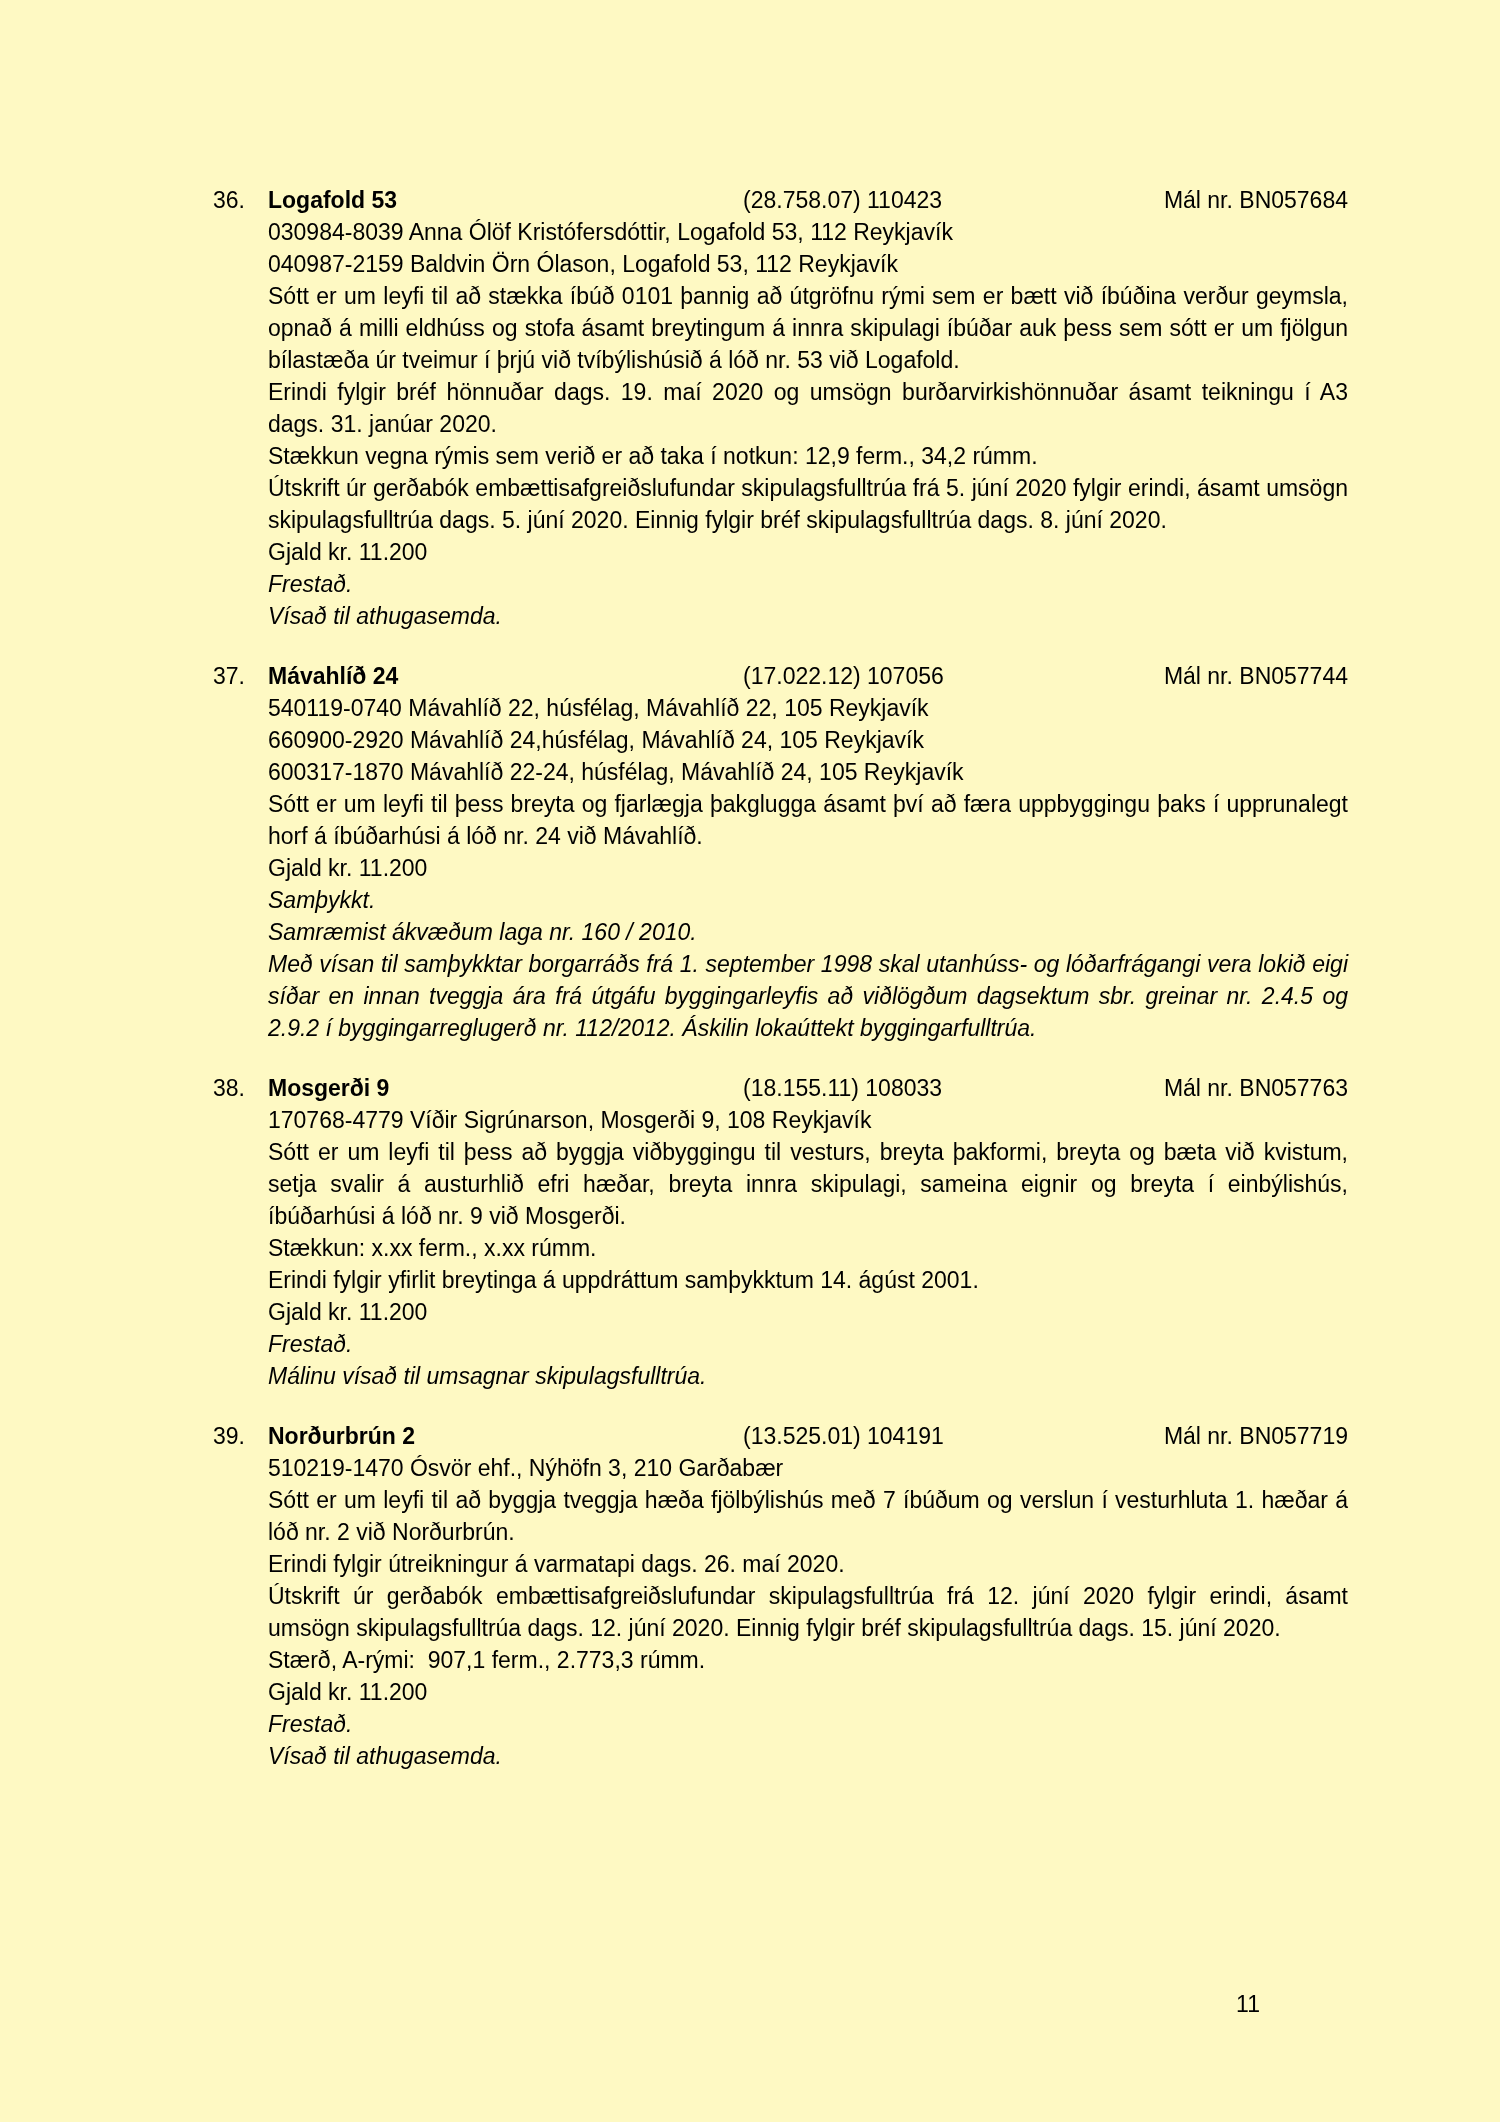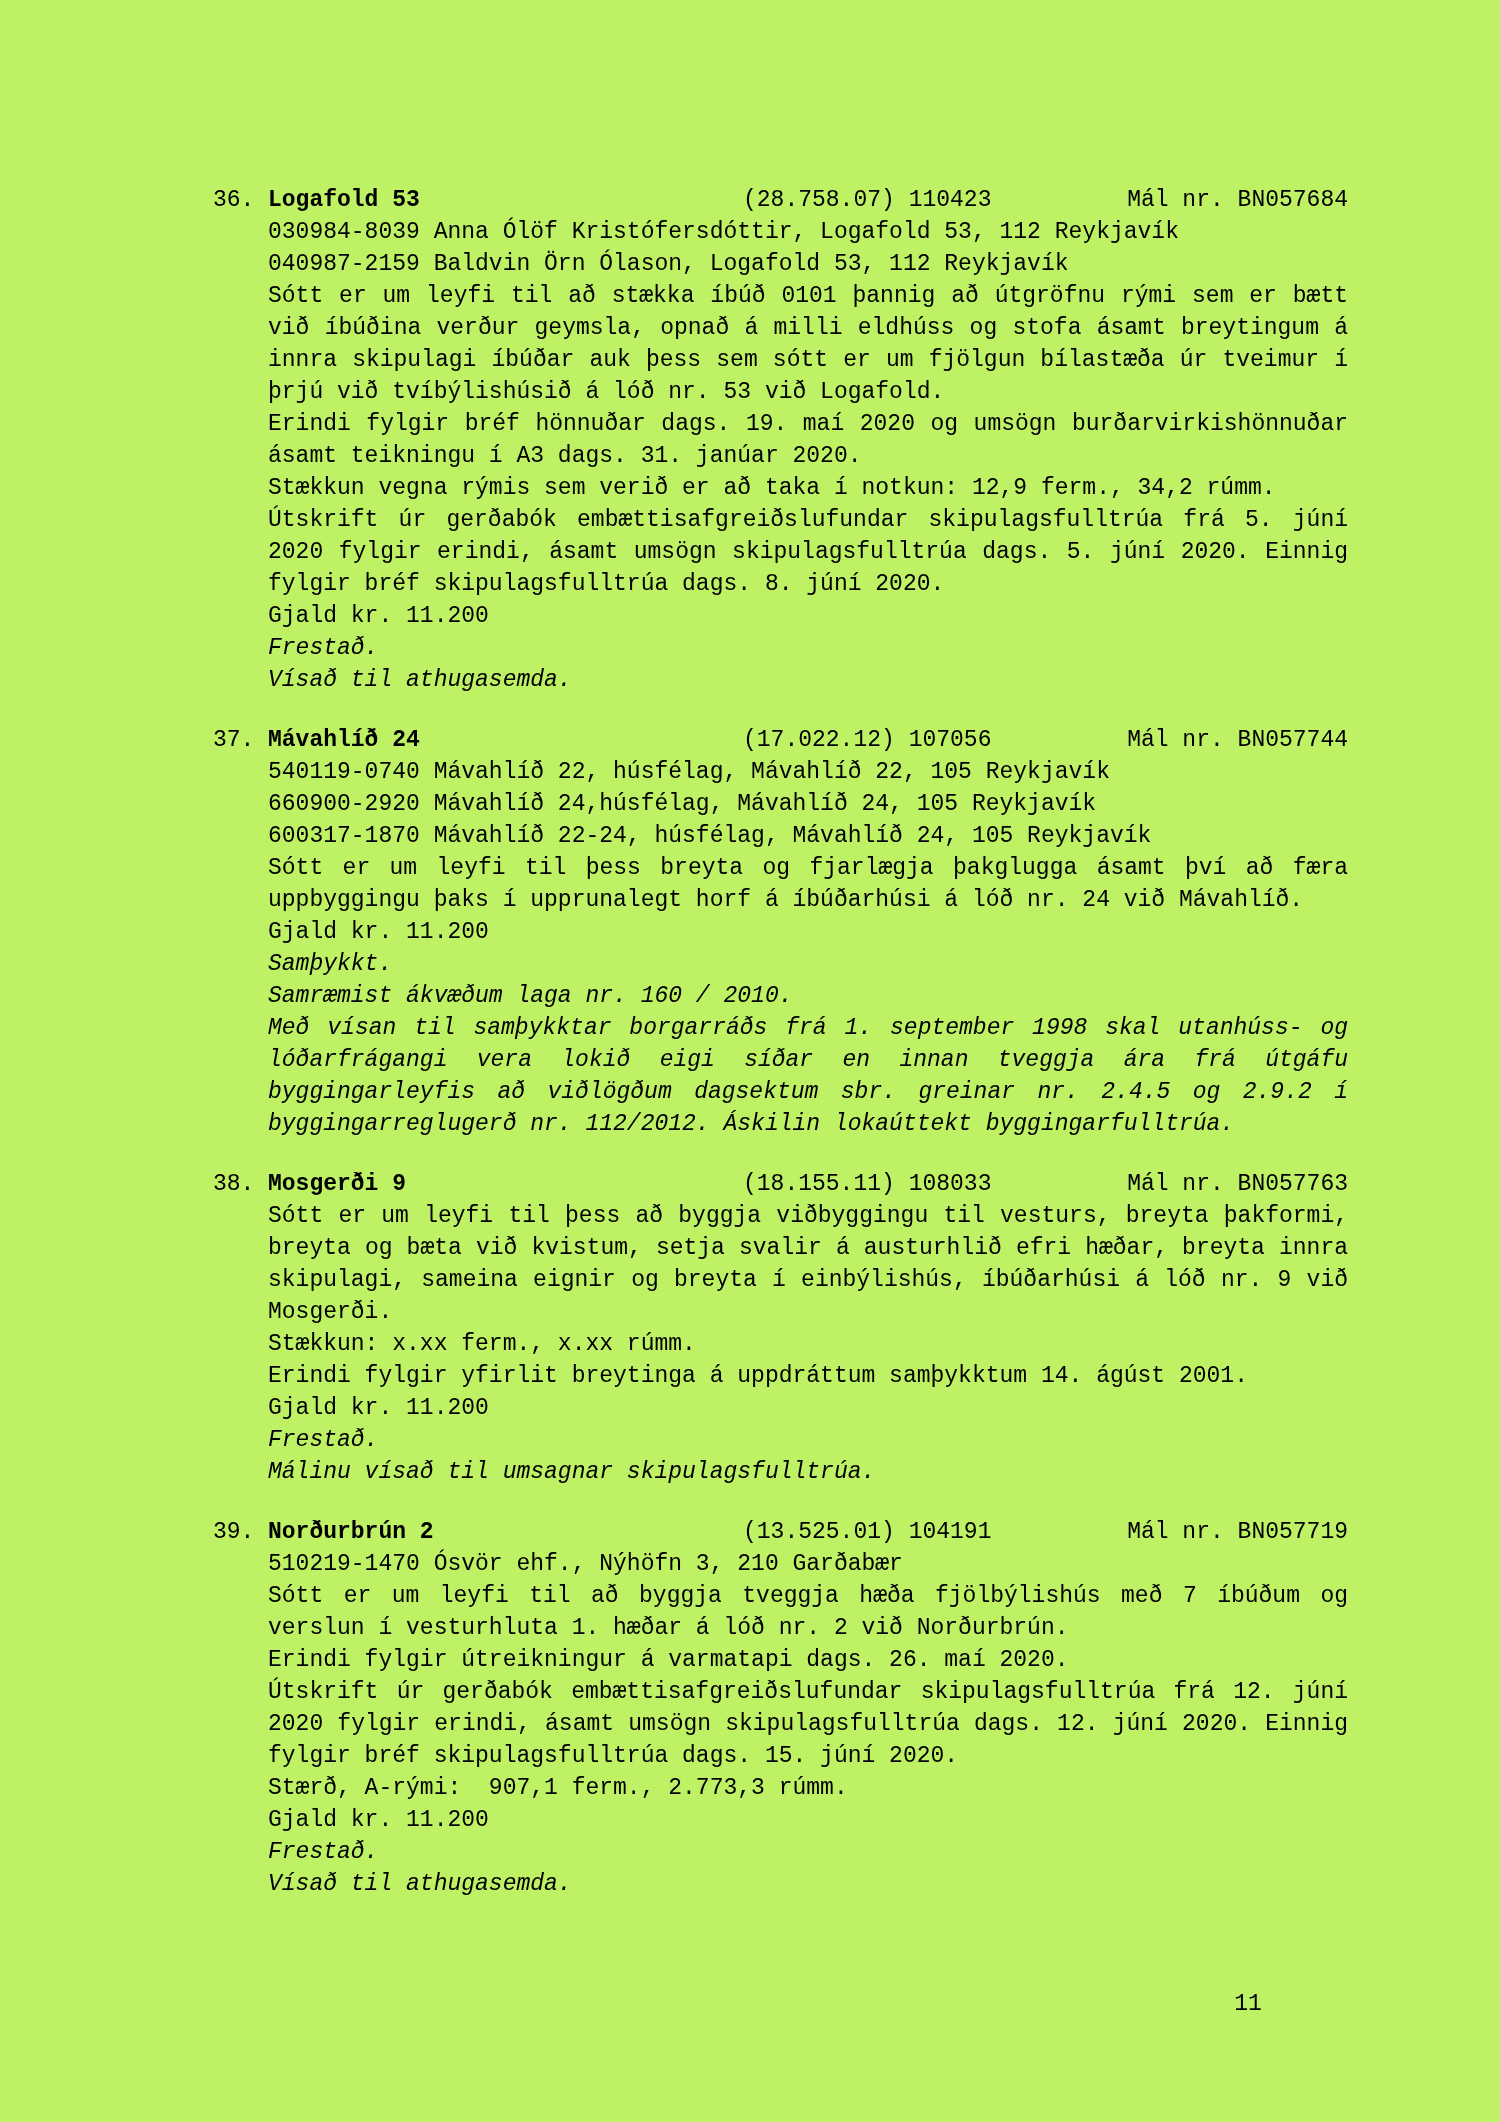--- a/index.html
+++ b/index.html
@@ -1,22 +1,22 @@
 <!DOCTYPE html>
 <html><head>
 <meta charset="utf-8">
 <style>
   html, body { margin: 0; padding: 0; background: #ffffff; }
   .page {
     position: relative;
     width: 1500px;
     height: 2122px;
-    background: #bef264;
+    background: #fef9c3;
     color: #000000;
-    font-family: Liberation Mono, monospace;
+    font-family: Liberation Sans, sans-serif;
     font-size: 23px;
     line-height: 32px;
   }
   .content {
     position: absolute;
     left: 213px;
     top: 184px;
     width: 1135px;
   }
   .item { margin-bottom: 28px; }
@@ -89,20 +89,21 @@
     <section class="item">
       <div class="item-header">
         <span class="num">38.</span>
         <span class="title">Mosgerði 9</span>
         <span class="refrow">
           <span class="ref">(18.155.11) 108033</span>
           <span class="case">Mál nr. BN057763</span>
         </span>
       </div>
       <div class="item-body">
+        <p class="line">170768-4779 Víðir Sigrúnarson, Mosgerði 9, 108 Reykjavík</p>
         <p class="para">Sótt er um leyfi til þess að byggja viðbyggingu til vesturs, breyta þakformi, breyta og bæta við kvistum, setja svalir á austurhlið efri hæðar, breyta innra skipulagi, sameina eignir og breyta í einbýlishús, íbúðarhúsi á lóð nr. 9 við Mosgerði.</p>
         <p class="line">Stækkun: x.xx ferm., x.xx rúmm.</p>
         <p class="line">Erindi fylgir yfirlit breytinga á uppdráttum samþykktum 14. ágúst 2001.</p>
         <p class="line">Gjald kr. 11.200</p>
         <p class="dec">Frestað.</p>
         <p class="dec">Málinu vísað til umsagnar skipulagsfulltrúa.</p>
       </div>
     </section>
 
     <section class="item">

